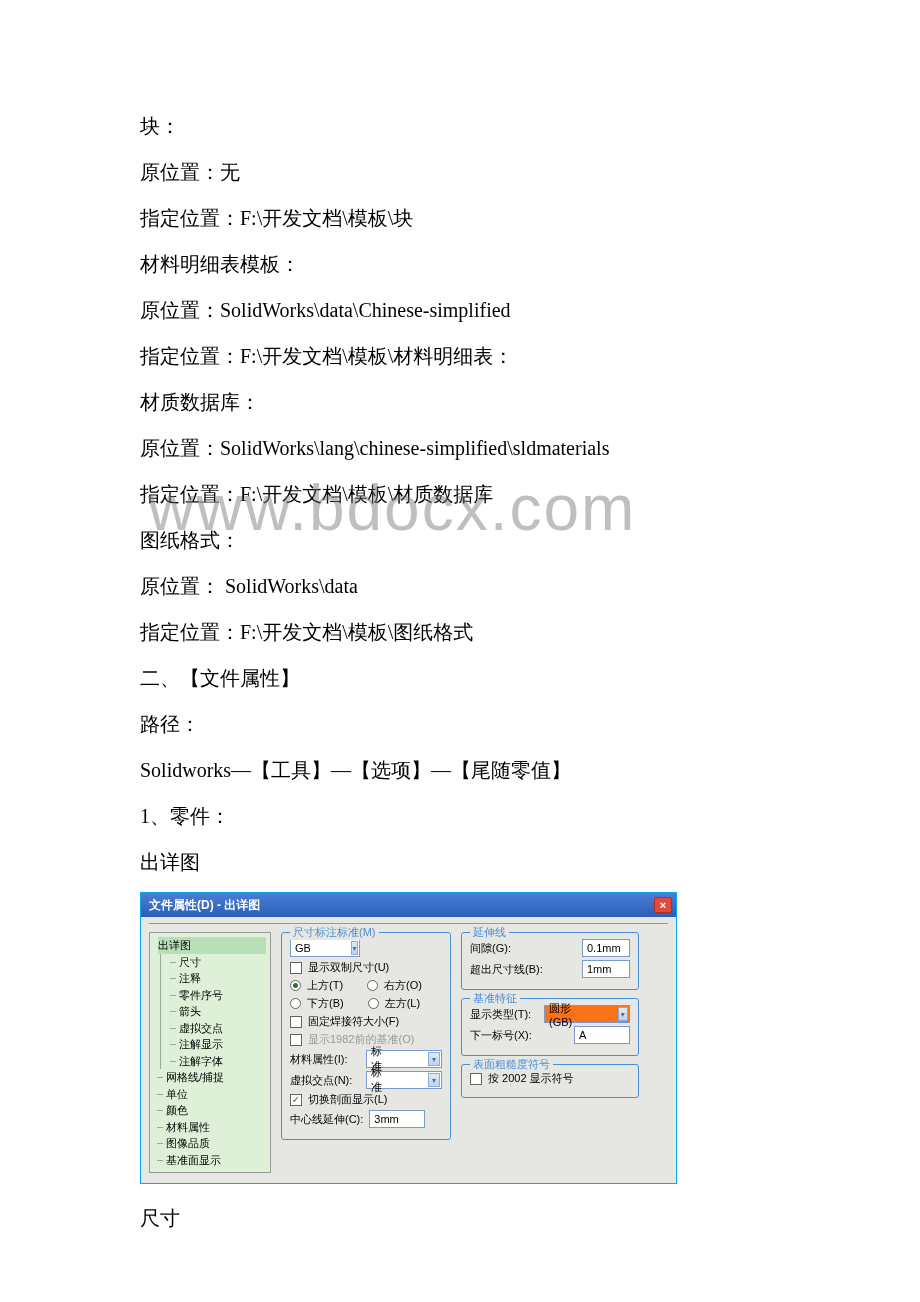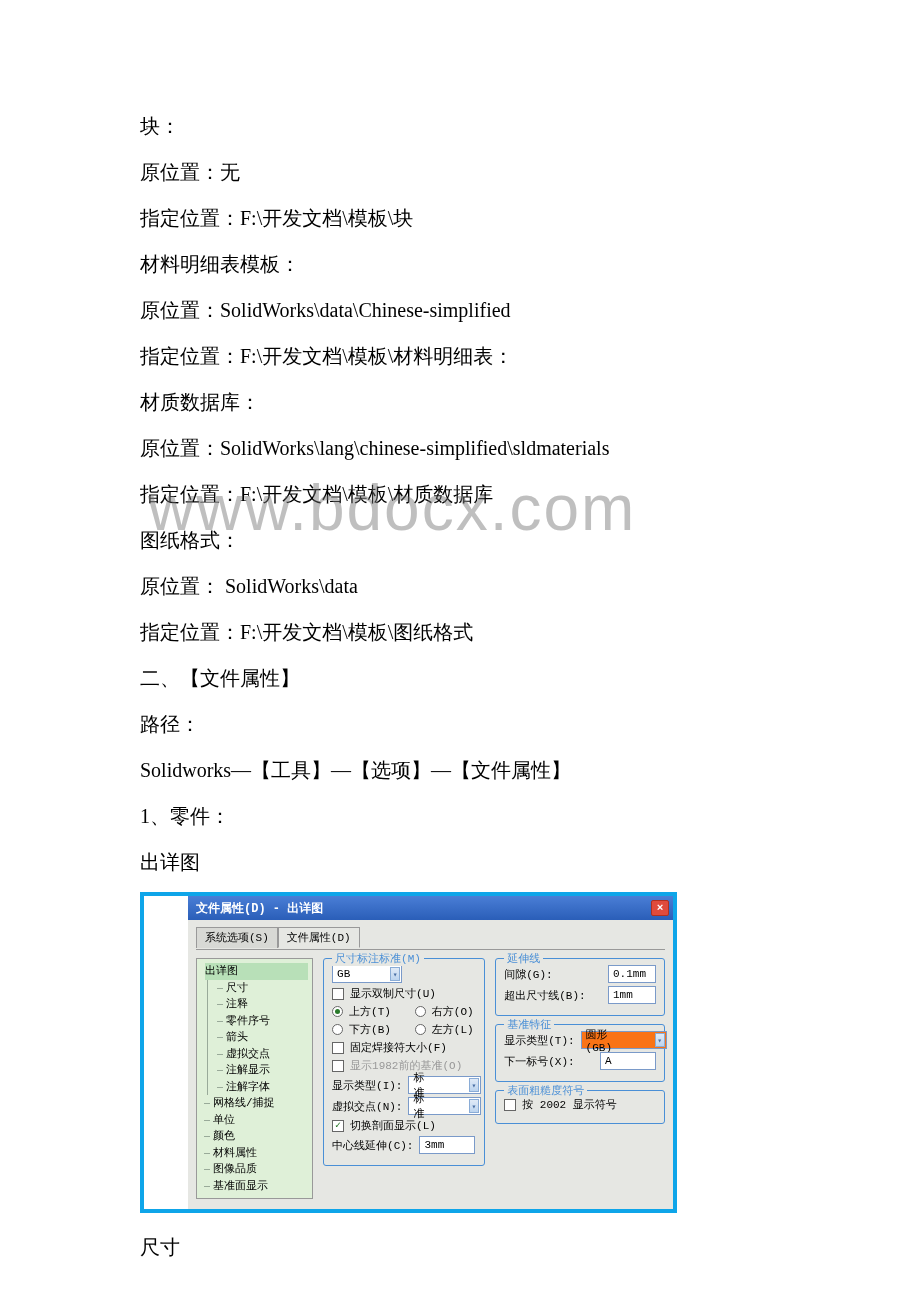--- a/index.html
+++ b/index.html
@@ -1,21 +1,21 @@
 <!DOCTYPE html>
 <html><head>
 <meta charset="utf-8">
 <style>
 * { margin: 0; padding: 0; box-sizing: border-box; }
 body { background: #fff; font-family: "SimSun", "宋体", serif; width: 920px; }
 .page { padding: 110px 140px 50px 140px; }
 .line { font-size: 20px; line-height: 1.6; margin-bottom: 14px; color: #000; }
 .watermark { position: absolute; font-size: 64px; color: #737373; opacity: 0.45; font-family: Arial, sans-serif; font-weight: 400; letter-spacing: 2px; }
 
-.dialog { border: 4px solid #0ea5e9; font-family: Liberation Mono, monospace; font-size: 11px; margin-top: 8px; width: 537px; padding-left: 44px; }
+.dialog { border: 1px solid #0ea5e9; font-family: Liberation Sans, sans-serif; font-size: 11px; margin-top: 8px; width: 537px; }
 .titlebar { background: linear-gradient(#4a7ed6, #2a5eb8); color: #fff; height: 24px; display: flex; align-items: center; justify-content: space-between; padding: 0 4px 0 8px; font-weight: bold; font-size: 12px; }
 .closebtn { width: 18px; height: 16px; background: #e04b3c; border: 1px solid #b03020; color: #fff; display: flex; align-items: center; justify-content: center; font-size: 11px; font-weight: bold; border-radius: 2px; }
 .dialog-body { background: #e6e7e3; padding: 6px 8px 10px 8px; }
 .tabs { display: flex; margin-bottom: 2px; }
 .tab { border: 1px solid #999; padding: 2px 8px; background: #e6e7e3; font-size: 11px; border-bottom: none; position: relative; top: 1px; }
 .tab.active { background: #e6e7e3; border-bottom: 1px solid #e6e7e3; }
 .tab:not(.active) { background: #d8d9d5; }
 .panels { display: flex; gap: 10px; border-top: 1px solid #999; padding-top: 8px; }
 
 .tree { background: #dff0d8; border: 1px solid #999; width: 122px; padding: 4px 4px 4px 8px; font-size: 11px; line-height: 1.5; }
@@ -53,35 +53,31 @@
     <div class="line">原位置：SolidWorks\data\Chinese-simplified</div>
     <div class="line">指定位置：F:\开发文档\模板\材料明细表：</div>
     <div class="line">材质数据库：</div>
     <div class="line">原位置：SolidWorks\lang\chinese-simplified\sldmaterials</div>
     <div class="line">指定位置：F:\开发文档\模板\材质数据库</div>
     <div class="line">图纸格式：</div>
     <div class="line">原位置： SolidWorks\data</div>
     <div class="line">指定位置：F:\开发文档\模板\图纸格式</div>
     <div class="line">二、【文件属性】</div>
     <div class="line">路径：</div>
-    <div class="line">Solidworks—【工具】—【选项】—【文件属性】</div>
+    <div class="line">Solidworks—【工具】—【选项】—【尾随零值】</div>
     <div class="line">1、零件：</div>
     <div class="line">出详图</div>
   </div>
 
   <div class="dialog">
     <div class="titlebar">
       <span>文件属性(D) - 出详图</span>
       <span class="closebtn">×</span>
     </div>
     <div class="dialog-body">
-      <div class="tabs">
-        <div class="tab">系统选项(S)</div>
-        <div class="tab active">文件属性(D)</div>
-      </div>
       <div class="panels">
         <div class="tree">
           <div class="tree-root sel">出详图</div>
           <div class="tree-child">
             <div class="tree-item">尺寸</div>
             <div class="tree-item">注释</div>
             <div class="tree-item">零件序号</div>
             <div class="tree-item">箭头</div>
             <div class="tree-item">虚拟交点</div>
             <div class="tree-item">注解显示</div>
@@ -124,21 +120,21 @@
             </div>
             <div class="row">
               <span class="chk"></span>
               <span class="lbl">固定焊接符大小(F)</span>
             </div>
             <div class="row dim">
               <span class="chk"></span>
               <span class="lbl">显示1982前的基准(O)</span>
             </div>
             <div class="row">
-              <span class="lbl">显示类型(I):</span>
+              <span class="lbl">材料属性(I):</span>
               <div class="select" style="width: 76px; margin-left:auto;">
                 <span>标准</span>
                   <span class="select-btn">▾</span>
               </div>
             </div>
             <div class="row">
               <span class="lbl">虚拟交点(N):</span>
               <div class="select" style="width: 76px; margin-left:auto;">
                 <span>标准</span>
                   <span class="select-btn">▾</span>

